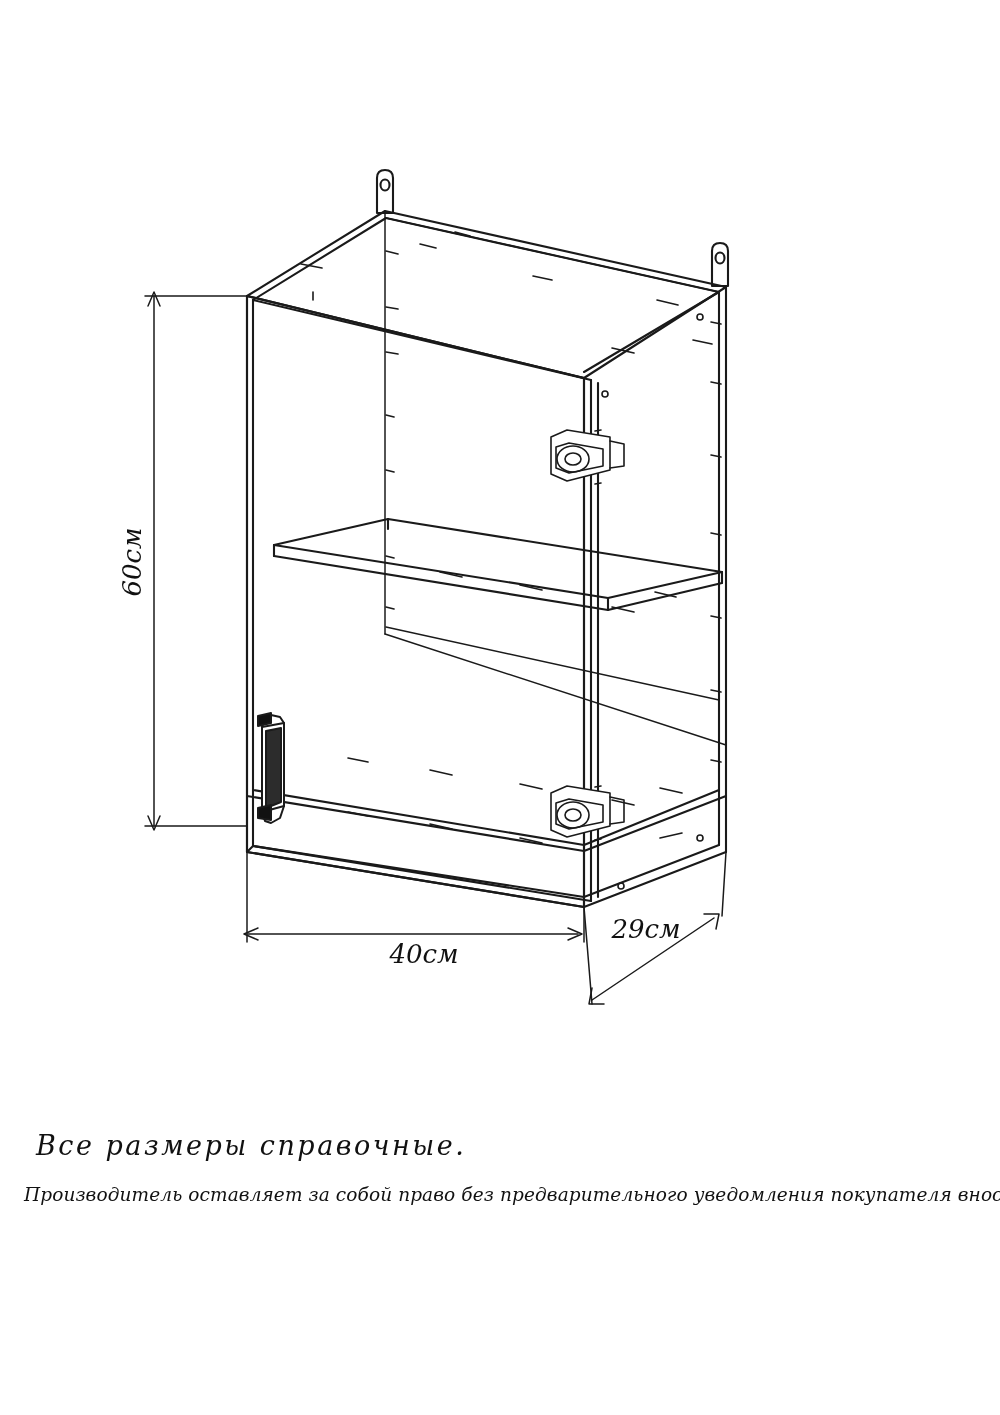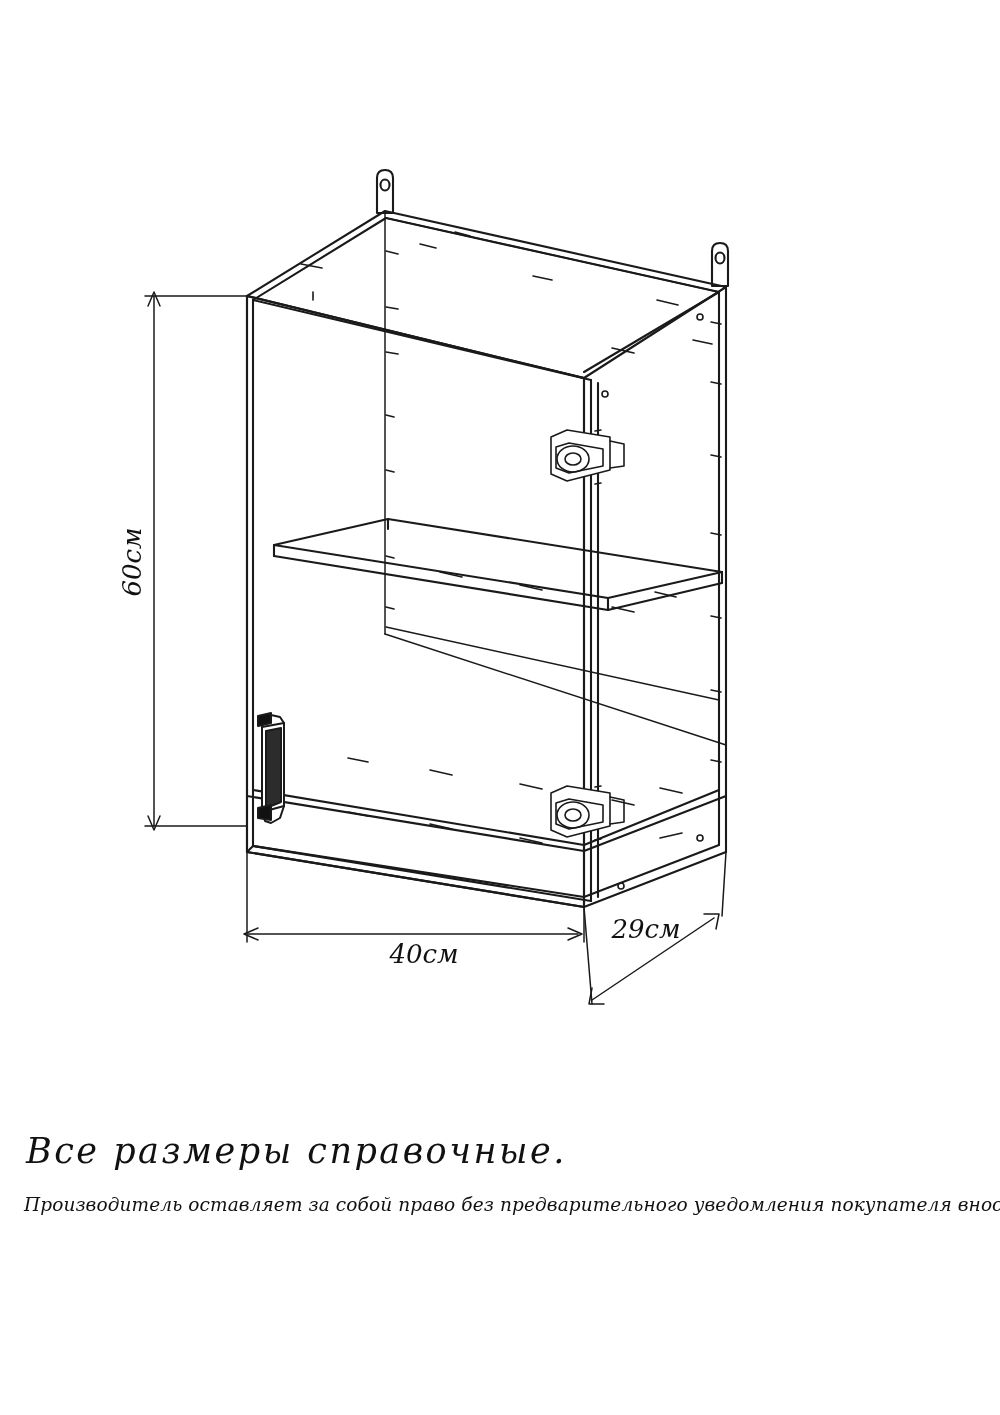--- a/index.html
+++ b/index.html
@@ -28,24 +28,24 @@
   }
   .notes {
     position: absolute;
     left: 0;
     top: 1130px;
     width: 1000px;
   }
   .note-primary {
     font-family: "DejaVu Serif", serif;
     font-style: italic;
-    font-size: 35px;
+    font-size: 27px;
     letter-spacing: 2.5px;
     color: #111111;
-    padding-left: 26px;
+    padding-left: 36px;
     line-height: 1.2;
   }
   .note-secondary {
     font-family: "DejaVu Serif", serif;
     font-style: italic;
     font-size: 18.5px;
     color: #111111;
     padding-left: 24px;
     padding-top: 22px;
     letter-spacing: 0.1px;

